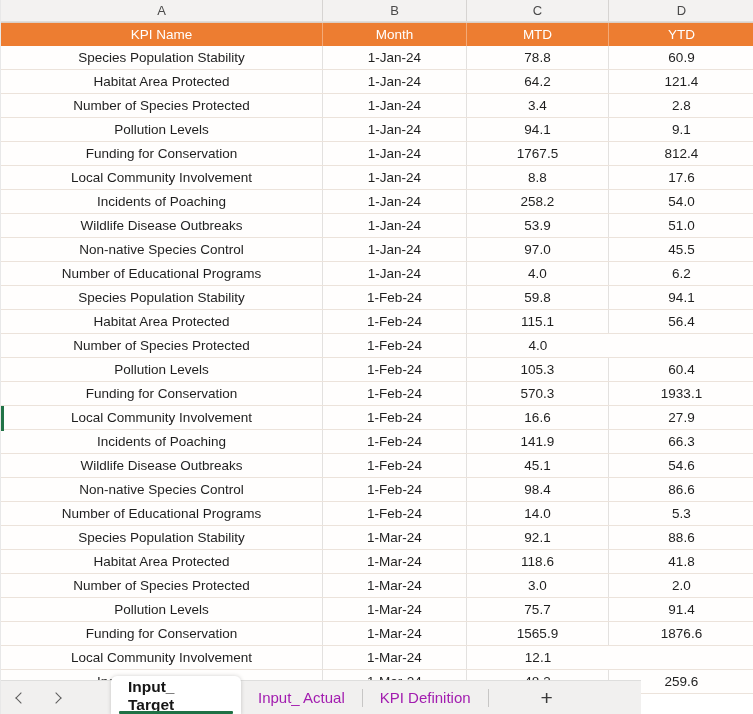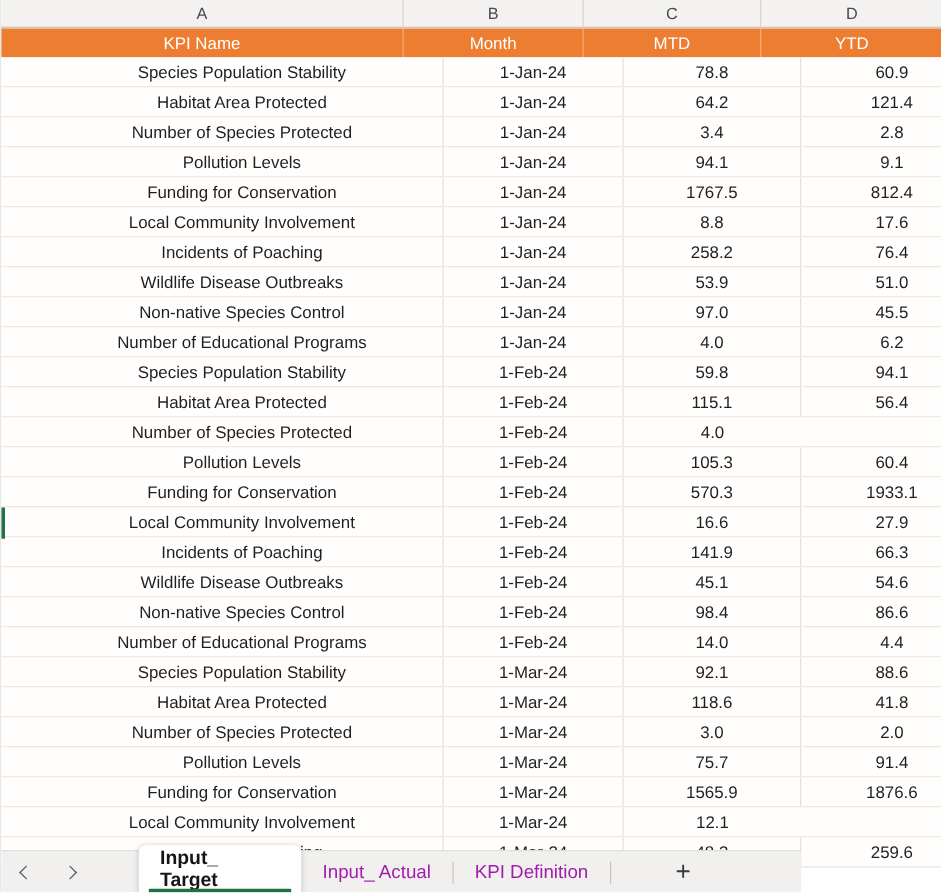--- a/index.html
+++ b/index.html
@@ -46,21 +46,20 @@
   .th:last-child { border-right: none; }
 
   
   .tbody { background: #fffefd; }
   .tr {
     display: grid;
     grid-template-columns: 322px 144px 142px 145px;
     height: 24px;
     border-bottom: 1px solid #ece3db;
     background: #fffefd;
-    padding-left: 32px;
   }
   .td {
     display: flex; align-items: center; justify-content: center;
     font-size: 13.5px; color: #1f1f1f;
     border-right: 1px solid #e3e1df;
     white-space: nowrap; overflow: hidden;
   }
   .td:last-child { border-right: none; }
 
   
@@ -201,21 +200,21 @@
       <div class="td">Local Community Involvement</div>
       <div class="td">1-Jan-24</div>
       <div class="td">8.8</div>
       <div class="td">17.6</div>
     </div>
 
     <div class="tr">
       <div class="td">Incidents of Poaching</div>
       <div class="td">1-Jan-24</div>
       <div class="td">258.2</div>
-      <div class="td">76.4</div>
+      <div class="td">54.0</div>
     </div>
 
     <div class="tr">
       <div class="td">Wildlife Disease Outbreaks</div>
       <div class="td">1-Jan-24</div>
       <div class="td">53.9</div>
       <div class="td">51.0</div>
     </div>
 
     <div class="tr">
@@ -291,21 +290,21 @@
       <div class="td">Non-native Species Control</div>
       <div class="td">1-Feb-24</div>
       <div class="td">98.4</div>
       <div class="td">86.6</div>
     </div>
 
     <div class="tr">
       <div class="td">Number of Educational Programs</div>
       <div class="td">1-Feb-24</div>
       <div class="td">14.0</div>
-      <div class="td">4.4</div>
+      <div class="td">5.3</div>
     </div>
 
     <div class="tr">
       <div class="td">Species Population Stability</div>
       <div class="td">1-Mar-24</div>
       <div class="td">92.1</div>
       <div class="td">88.6</div>
     </div>
 
     <div class="tr">

